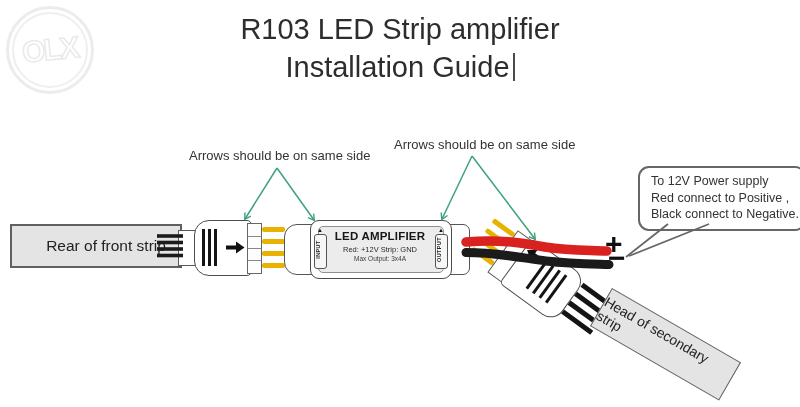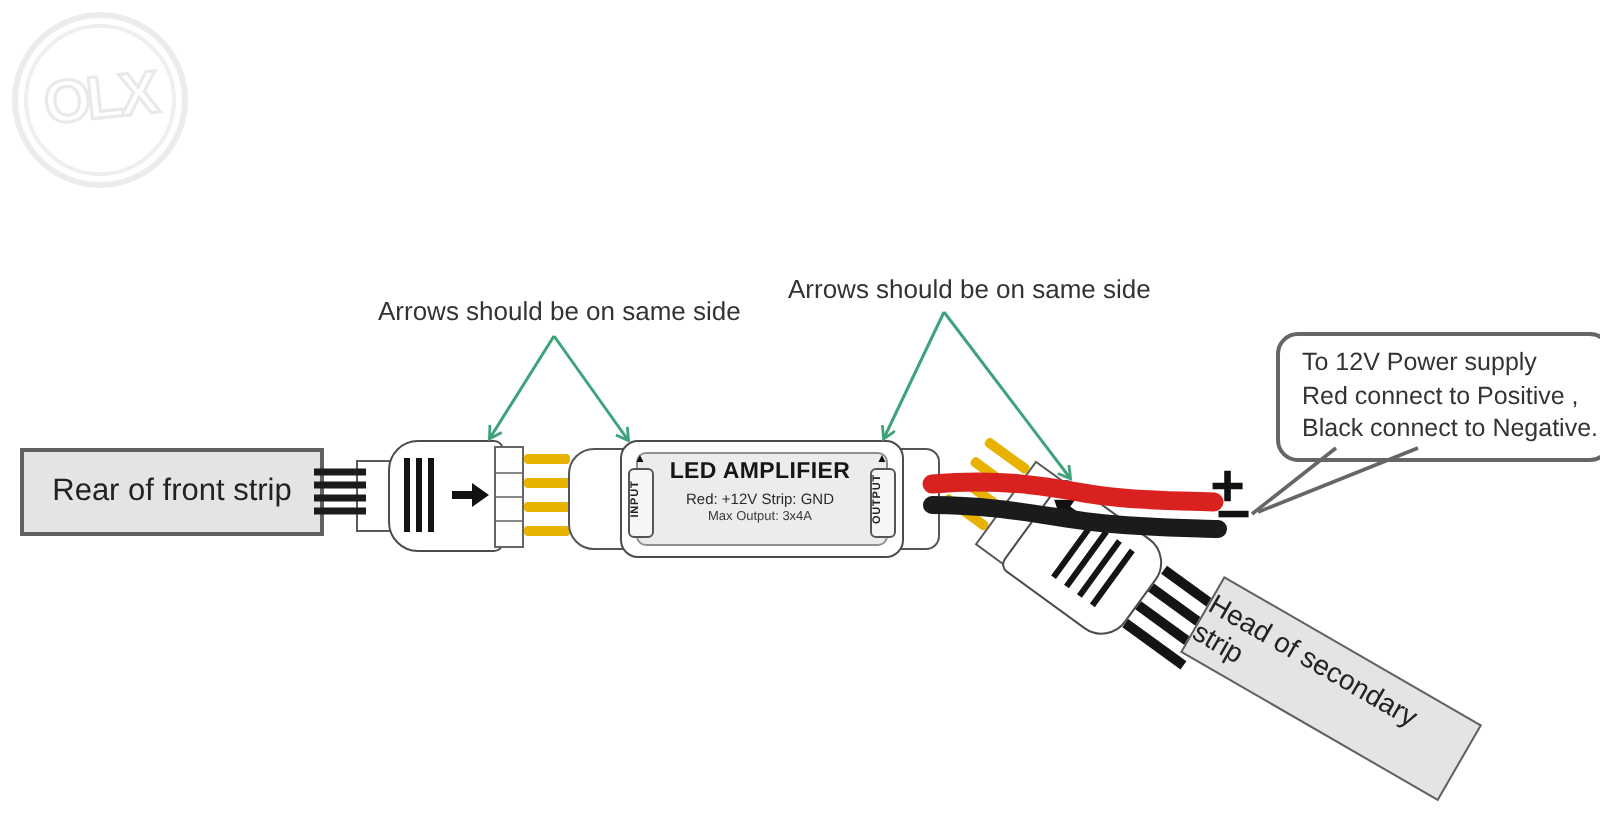--- a/index.html
+++ b/index.html
@@ -20,21 +20,21 @@
   .title{left:0;top:10px;width:800px;text-align:center;font-size:29px;line-height:38px;color:#2d2d2d;}
   .cursor{display:inline-block;width:2px;height:28px;background:#4a4a4a;vertical-align:-4px;margin-left:3px;}
 
   
   .note{font-size:13px;color:#333;white-space:nowrap;}
   .note1{left:189px;top:148px;}
   .note2{left:394px;top:137px;}
 
   
   .gbox{background:#e4e4e4;border:2px solid #606060;display:flex;align-items:center;justify-content:center;}
-  .front-strip{left:10px;top:224px;width:148px;height:40px;font-size:15.5px;color:#222;}
+  .front-strip{left:10px;top:224px;width:148px;height:40px;font-size:15.5px;color:#222;padding-left:20px;}
   .head-strip{left:612px;top:288px;width:147px;height:42px;font-size:14px;color:#222;
       transform:rotate(30deg);transform-origin:0 0;border-width:1.5px;}
 
   
   .c1{left:178px;top:218px;width:110px;height:60px;}
   .c1 .stub{position:absolute;left:0;top:12px;width:20px;height:34px;background:#fff;border:1.5px solid #5a5a5a;}
   .c1 .body{position:absolute;left:16px;top:2px;width:56px;height:54px;background:#fff;
       border:1.7px solid #4c4c4c;border-radius:15px 5px 5px 15px;}
   .c1 .bar{position:absolute;top:25px;width:3px;height:37px;background:#141414;transform:translateY(-18px);}
   .c1 .female{position:absolute;left:69px;top:5px;width:13px;height:49px;background:#fdfdfd;border:1.3px solid #666;}
@@ -81,20 +81,24 @@
 </head>
 <body>
 
 <div id="canvas">
 
   <div class="abs wm">
     <div class="wm-inner"></div>
     <span class="wm-text">OLX</span>
   </div>
 
+  <div class="abs title">
+    <div>R103 LED Strip amplifier</div>
+    <div><span>Installation Guide</span><span class="cursor"></span></div>
+  </div>
 
   <div class="abs note note1">Arrows should be on same side</div>
   <div class="abs note note2">Arrows should be on same side</div>
 
   <div class="abs gbox front-strip">
     <span>Rear of front strip</span>
   </div>
 
   <div class="abs c1">
     <div class="stub"></div>

